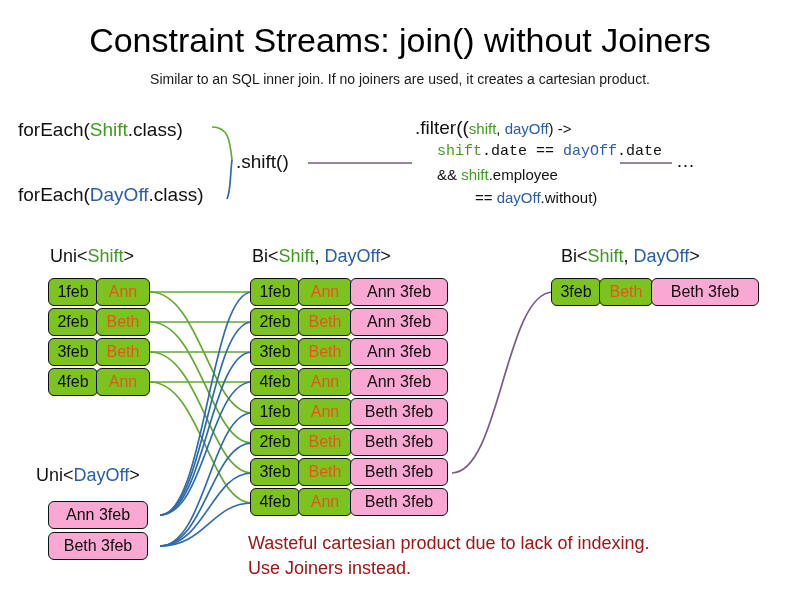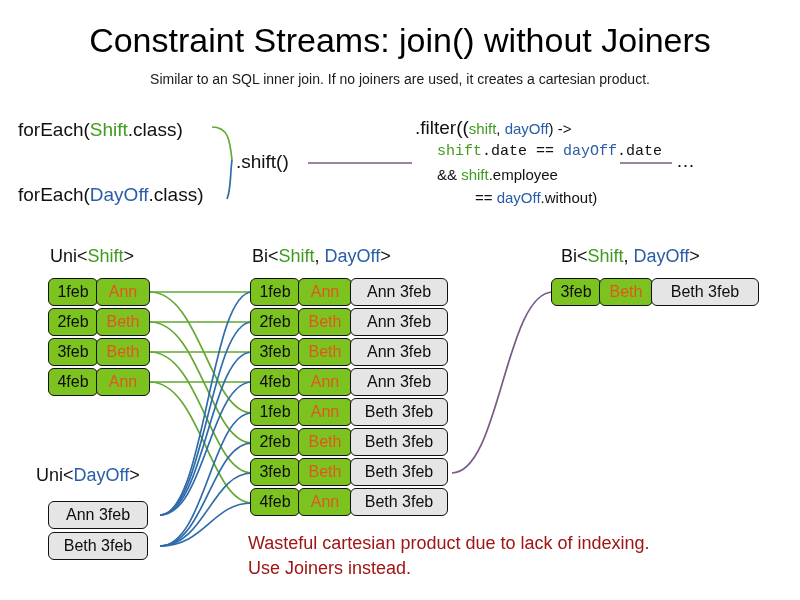--- a/index.html
+++ b/index.html
@@ -47,21 +47,21 @@
 
   
   .row{position:absolute;display:flex;height:28px;}
   .cell{
     box-sizing:border-box;
     border:1.6px solid #111;border-radius:6px;
     height:28px;display:flex;align-items:center;justify-content:center;
     font-size:16px;line-height:18px;margin-right:-2px;
   }
   .cell.green{background:#7cc320;}
-  .cell.blue{background:#e5e5e5;}
+  .cell.blue{background:#f9a8d4;}
   .cell .date{color:#0d0d0d;}
   .cell .name{color:#e2571e;}
   .cell .pair{color:#0d0d0d;}
 
   .w-date{width:50px;}
   .w-name{width:54px;}
   .w-pair{width:98px;}
   .w-do{width:100px;}
   .w-pair-r{width:108px;}
 

